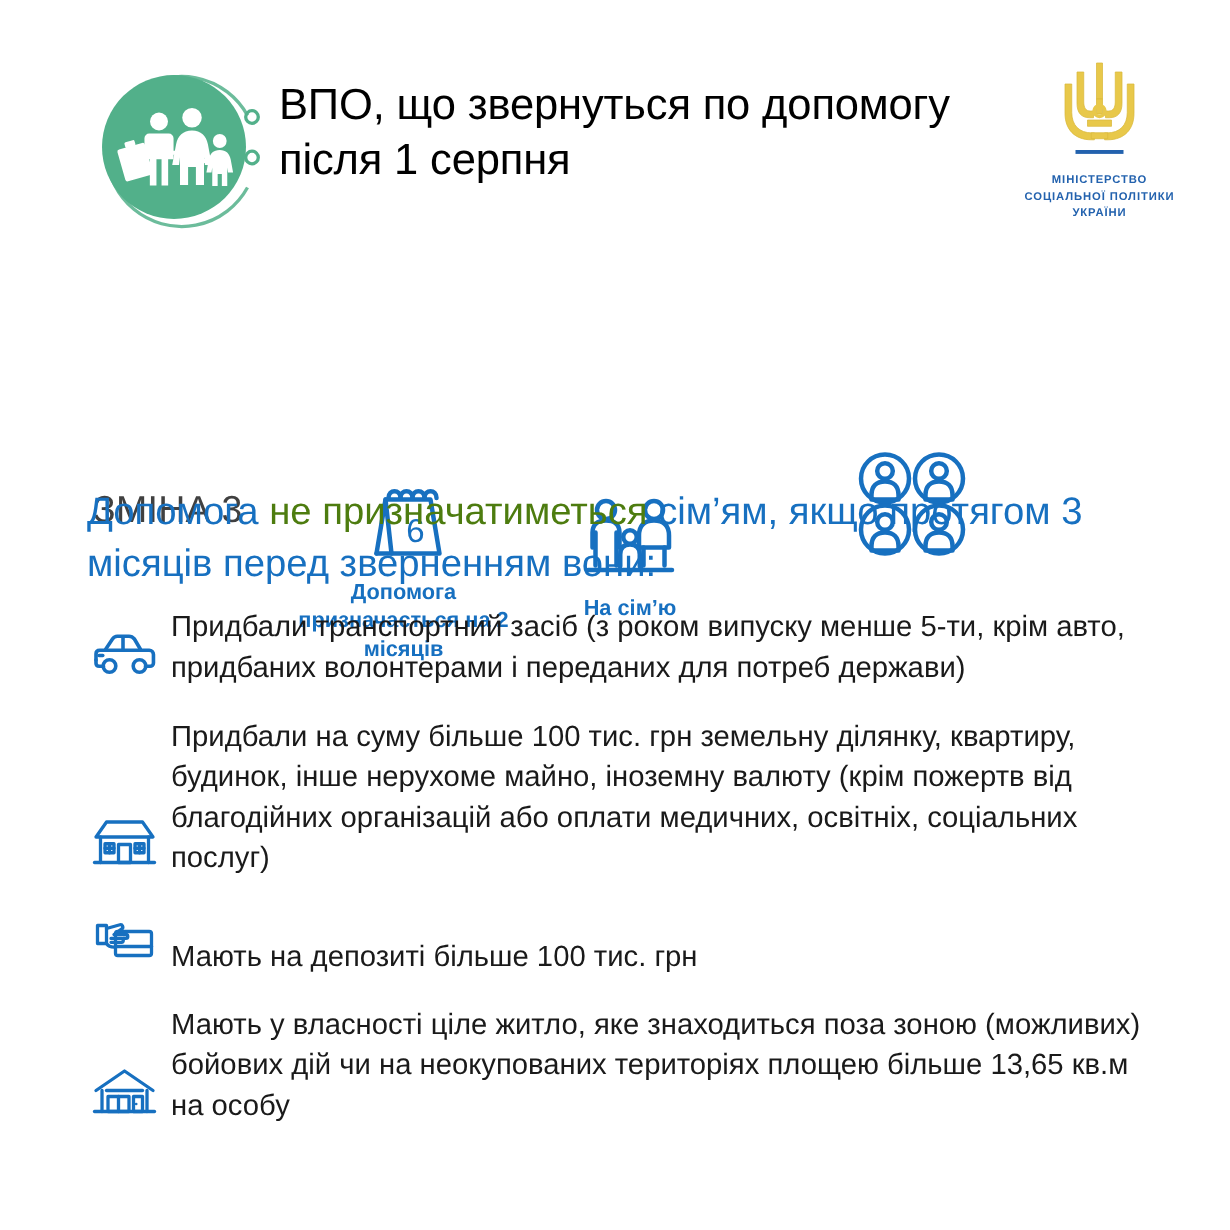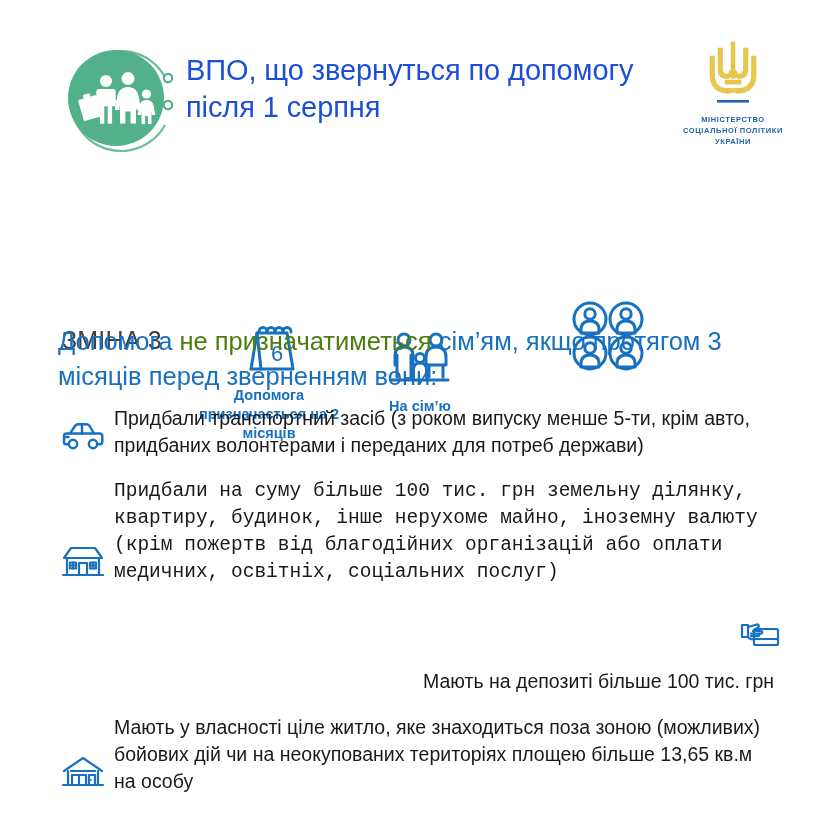--- a/index.html
+++ b/index.html
@@ -53,21 +53,21 @@
     height: 96px;
   }
   .header-title {
     position: absolute;
     left: 186px;
     top: 52px;
     width: 450px;
     font-size: 29px;
     line-height: 1.28;
     font-weight: 400;
-    color: #1d4ed8;
+    color: #000000;
     letter-spacing: -0.1px;
   }
   .gov-logo {
     position: absolute;
     right: 28px;
     top: 36px;
     width: 118px;
     text-align: center;
   }
   .gov-logo svg { display: block; margin: 0 auto; }
@@ -151,22 +151,22 @@
   }
   .reason-text {
     flex: 1;
     font-size: 19.5px;
     line-height: 1.38;
     color: #1a1a1a;
     padding-top: 1px;
     padding-right: 8px;
   }
   #reason-0 { margin-bottom: 18px; }
-  #reason-1 { margin-bottom: 18px; font-family: Liberation Mono, monospace; }
-  #reason-2 { margin-bottom: 18px; flex-direction: column; }
+  #reason-1 { margin-bottom: 18px; }
+  #reason-2 { margin-bottom: 18px; }
 </style>
 </head>
 <body>
 
 <div class="header">
 
   <div class="header-badge">
     <svg class="badge-ring" viewBox="0 0 118 118">
       <path d="M 103 35 A 50 50 0 1 0 103 83" fill="none" stroke="#52b08a" stroke-width="2.2" opacity="0.85"></path>
       <circle cx="106" cy="36" r="4.2" fill="none" stroke="#52b08a" stroke-width="2.2"></circle>

